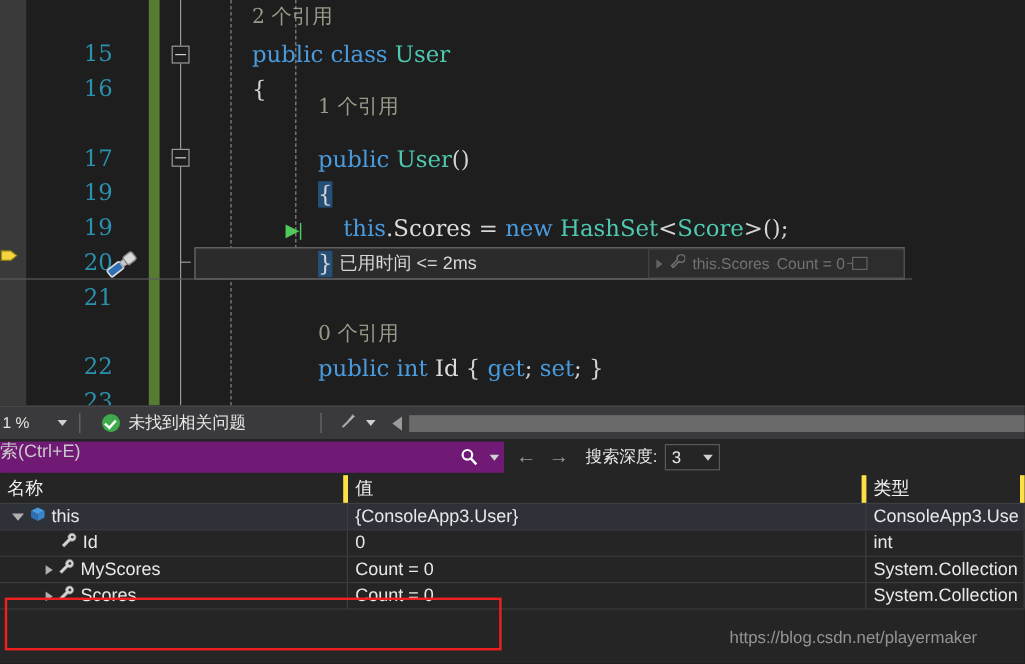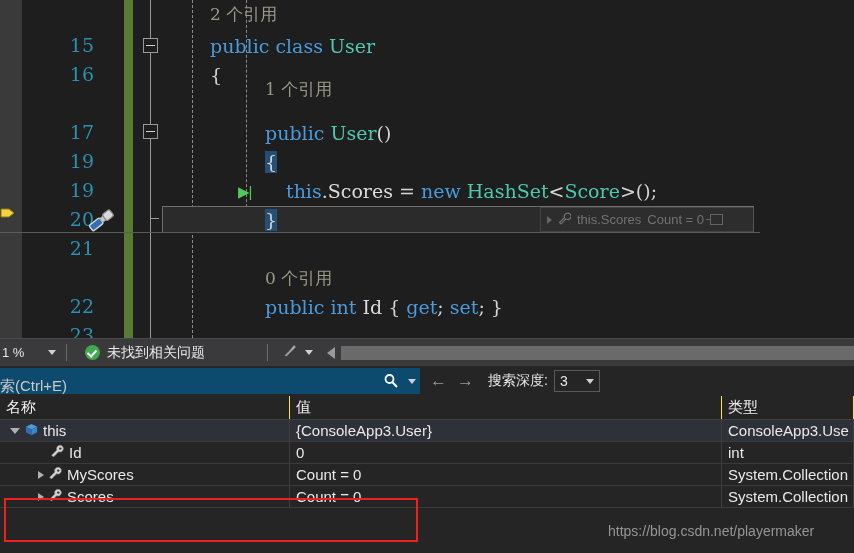--- a/index.html
+++ b/index.html
@@ -189,22 +189,22 @@
     position: absolute; right: 8px; top: 9px;
     width: 0; height: 0; border-left: 6px solid transparent;
     border-right: 6px solid transparent; border-top: 7px solid #c8c8c8;
   }
 
   .toolrow {
     height: 30px; display: flex; align-items: center;
     background: #252526; padding-left: 0;
   }
   .searchbox {
-    width: 420px; height: 26px; background: #0c4a6e;
-    display: flex; align-items: flex-end; position: relative;
+    width: 420px; height: 26px; background: #701a75;
+    display: flex; align-items: flex-start; position: relative;
   }
   .search-input {
     flex: 1; background: transparent; border: 0; outline: none;
     color: #c9c9c9; font-size: 15px; padding-left: 0px;
     font-family: "Liberation Sans", sans-serif;
   }
   .search-input::placeholder { color: #c9c9c9; }
   .search-icon-wrap {
     width: 26px; height: 26px; display: flex;
     align-items: center; justify-content: center;
@@ -225,21 +225,21 @@
   }
 
   
   .table { width: 854px; font-size: 15px; color: #e8e8e8; }
   .thead {
     display: flex; height: 24px; background: #252526;
     border-bottom: 1px solid #3f3f41;
   }
   .th {
     display: flex; align-items: center; padding-left: 6px;
-    border-right: 1px solid #fde047; color: #f0f0f0; font-size: 15px;
+    border-right: 4px solid #fde047; color: #f0f0f0; font-size: 15px;
   }
   .col-name { width: 290px; }
   .col-value { width: 432px; }
   .col-type { width: 132px; }
   .trow {
     display: flex; height: 22px; align-items: stretch;
     border-bottom: 1px solid #3a3a3c; position: relative;
   }
   .trow.selected { background: #2f3138; }
   .td {
@@ -344,20 +344,21 @@
 
       <div class="cl" style="left:265px; top:293px;"><span class="kw">public</span><span class="pun"> </span><span class="kw">int</span><span class="pun"> </span><span class="idn">Id</span><span class="pun"> </span><span class="pun">{</span><span class="pun"> </span><span class="kw">get</span><span class="pun">;</span><span class="pun"> </span><span class="kw">set</span><span class="pun">;</span><span class="pun"> </span><span class="pun">}</span></div>
     </div>
 
     <div class="step-arrow">▶|</div>
 
     <div class="perftip">
       <div class="perftip-spacer">
         <span class="brace-hl" style="font-family:'DejaVu Serif',serif;font-size:19px;margin-left:102px;">}</span>
       </div>
+      <div class="perftip-text">已用时间 &lt;= 2ms</div>
     </div>
 
     <div class="datatip">
       <span class="datatip-tri"></span>
       <span>
         <svg width="13" height="13" viewBox="0 0 13 13">
           <path d="M9.5 1.2a3.2 3.2 0 0 0-3 4.3L1.6 10.4l1.4 1.4 4.9-4.9a3.2 3.2 0 1 0 1.6-5.7z" fill="none" stroke="#8d8d8d" stroke-width="1.2"></path>
         </svg>
       </span>
       <span class="datatip-txt">this.Scores</span>

